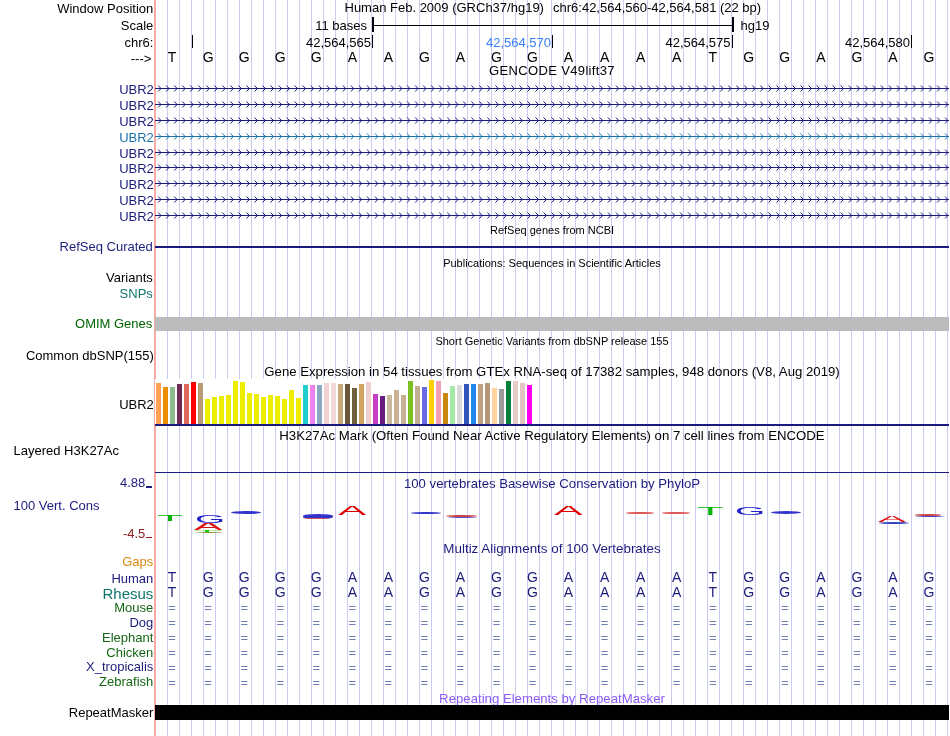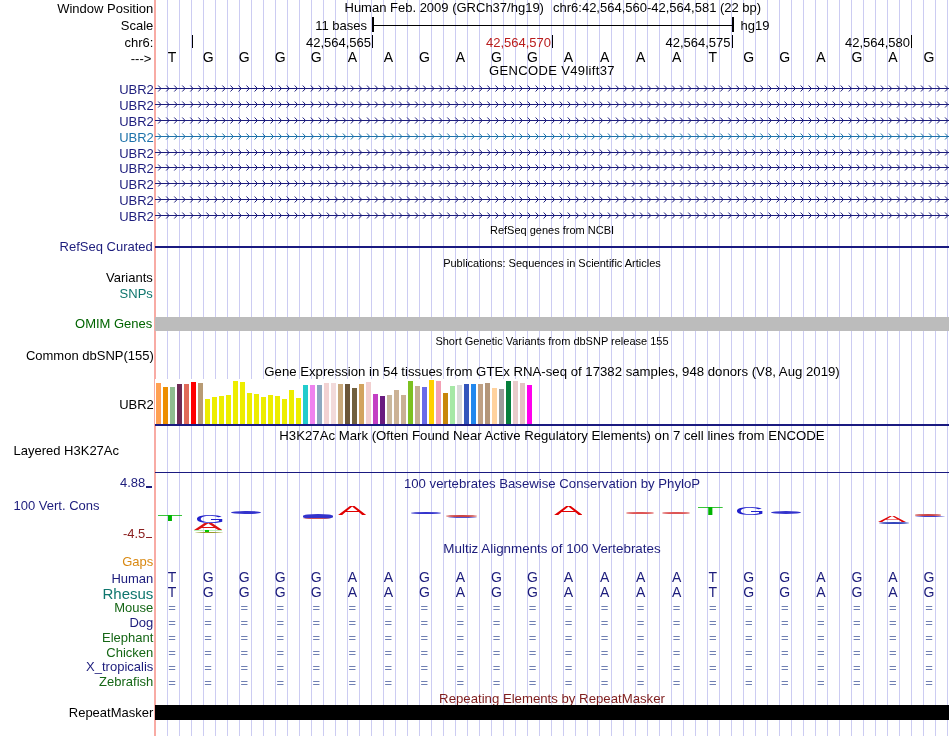--- a/index.html
+++ b/index.html
@@ -81,21 +81,21 @@
 <div class="t" style="top:18.7px;font-size:13px;color:#000;right:583px;">11 bases</div>
 <div class="bar" style="left:371.5px;top:16.5px;width:2px;height:15.5px;background:#000;"></div>
 <div class="bar" style="left:732.0px;top:16.5px;width:2px;height:15.5px;background:#000;"></div>
 <div class="bar" style="left:372.5px;top:24.5px;width:360px;height:1px;background:#000;"></div>
 <div class="t" style="top:18.7px;font-size:13px;color:#000;left:740.5px;">hg19</div>
 <div class="t" style="top:35.7px;font-size:13px;color:#000;right:796.7px;">chr6:</div>
 <div class="bar" style="left:192px;top:34.8px;width:1px;height:13.5px;background:#000;"></div>
 <div class="bar" style="left:372px;top:34.8px;width:1px;height:13.5px;background:#000;"></div>
 <div class="t" style="top:35.7px;font-size:13px;color:#000;right:579px;">42,564,565</div>
 <div class="bar" style="left:552px;top:34.8px;width:1px;height:13.5px;background:#000;"></div>
-<div class="t" style="top:35.7px;font-size:13px;color:#b91c1c;right:399px;">42,564,570</div>
+<div class="t" style="top:35.7px;font-size:13px;color:#3b82f6;right:399px;">42,564,570</div>
 <div class="bar" style="left:731.5px;top:34.8px;width:1px;height:13.5px;background:#000;"></div>
 <div class="t" style="top:35.7px;font-size:13px;color:#000;right:219.5px;">42,564,575</div>
 <div class="bar" style="left:911px;top:34.8px;width:1px;height:13.5px;background:#000;"></div>
 <div class="t" style="top:35.7px;font-size:13px;color:#000;right:40px;">42,564,580</div>
 <div class="t" style="top:52.2px;font-size:13px;color:#000;right:798.7px;">---&gt;</div>
 <div class="t" style="top:49.8px;font-size:14px;color:#000;left:172.1px;transform:translateX(-50%);">T</div>
 <div class="t" style="top:49.8px;font-size:14px;color:#000;left:208.14px;transform:translateX(-50%);">G</div>
 <div class="t" style="top:49.8px;font-size:14px;color:#000;left:244.18px;transform:translateX(-50%);">G</div>
 <div class="t" style="top:49.8px;font-size:14px;color:#000;left:280.22px;transform:translateX(-50%);">G</div>
 <div class="t" style="top:49.8px;font-size:14px;color:#000;left:316.26px;transform:translateX(-50%);">G</div>
@@ -457,15 +457,15 @@
 <div class="t" style="top:675.7px;font-size:13px;color:#6f7fb2;left:604.58px;transform:translateX(-50%);">=</div>
 <div class="t" style="top:675.7px;font-size:13px;color:#6f7fb2;left:640.62px;transform:translateX(-50%);">=</div>
 <div class="t" style="top:675.7px;font-size:13px;color:#6f7fb2;left:676.66px;transform:translateX(-50%);">=</div>
 <div class="t" style="top:675.7px;font-size:13px;color:#6f7fb2;left:712.7px;transform:translateX(-50%);">=</div>
 <div class="t" style="top:675.7px;font-size:13px;color:#6f7fb2;left:748.74px;transform:translateX(-50%);">=</div>
 <div class="t" style="top:675.7px;font-size:13px;color:#6f7fb2;left:784.78px;transform:translateX(-50%);">=</div>
 <div class="t" style="top:675.7px;font-size:13px;color:#6f7fb2;left:820.82px;transform:translateX(-50%);">=</div>
 <div class="t" style="top:675.7px;font-size:13px;color:#6f7fb2;left:856.86px;transform:translateX(-50%);">=</div>
 <div class="t" style="top:675.7px;font-size:13px;color:#6f7fb2;left:892.9px;transform:translateX(-50%);">=</div>
 <div class="t" style="top:675.7px;font-size:13px;color:#6f7fb2;left:928.94px;transform:translateX(-50%);">=</div>
-<div class="t" style="top:692.1px;font-size:13.2px;color:#7f1d1d;left:552px;transform:translateX(-50%);">Repeating Elements by RepeatMasker</div>
+<div class="t" style="top:692.1px;font-size:13.2px;color:#8b5cf6;left:552px;transform:translateX(-50%);">Repeating Elements by RepeatMasker</div>
 <div class="bar" style="left:155px;top:704.7px;width:794px;height:15.2px;background:#000;"></div>
 <div class="t" style="top:705.5px;font-size:13px;color:#000;right:796.7px;">RepeatMasker</div>
 </div>
 </body></html>

